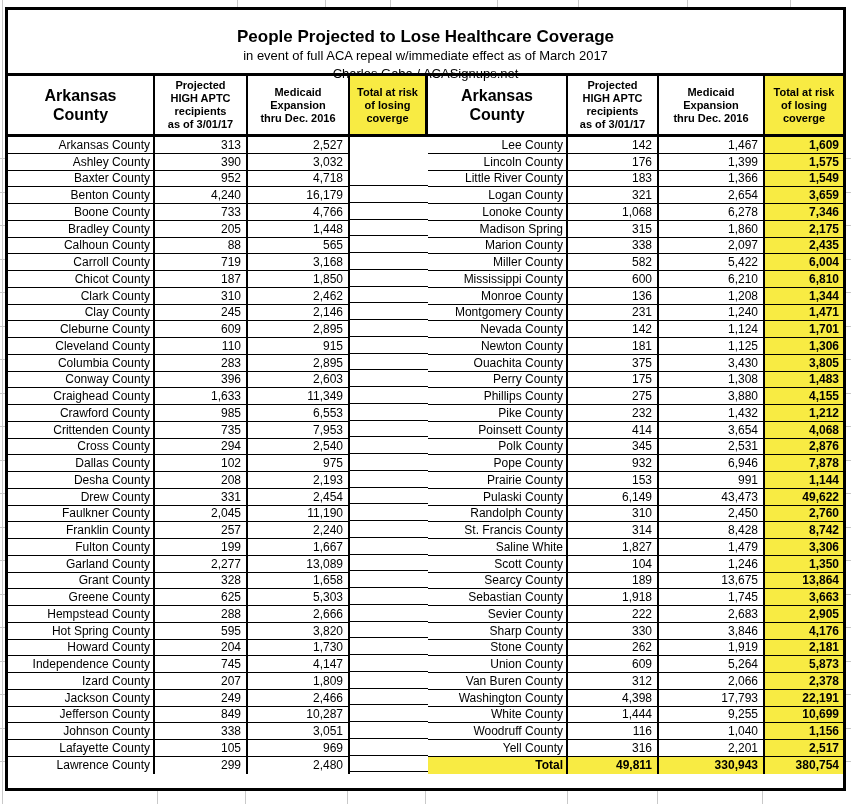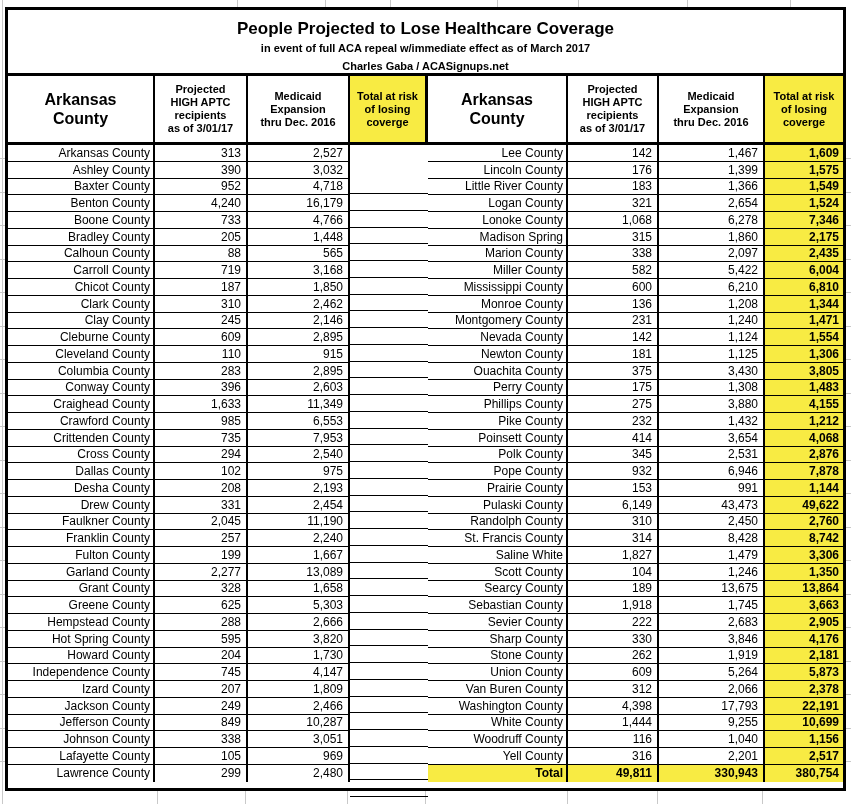--- a/index.html
+++ b/index.html
@@ -9,29 +9,29 @@
 
   
   .gl { position:absolute; background:#c9c9c9; }
 
   #table-wrap {
     position:absolute; left:5px; top:7px; width:841px; height:784px;
     border:3px solid #000; background:#fff;
   }
 
   
-  .title-box { height:66px; border-bottom:3px solid #000; text-align:center; padding-top:8px; }
+  .title-box { height:66px; border-bottom:3px solid #000; text-align:center; padding-top:16px; }
   .title-main { font-size:17px; font-weight:bold; line-height:21px; }
-  .title-sub  { font-size:11px; font-weight:bold; line-height:18px; }
+  .title-sub  { font-size:13px; font-weight:normal; line-height:18px; }
 
   
   .grid8 { display:grid; grid-template-columns:147px 93px 102px 78px 140px 91px 106px 78px; }
 
   
-  .header-row { height:69px; border-bottom:3px solid #000; }
+  .header-row { height:61px; border-bottom:3px solid #000; }
   .hcell {
     display:flex; align-items:center; justify-content:center; text-align:center;
     font-weight:bold; white-space:pre-line; font-size:11px; line-height:13px;
     border-right:2px solid #000; padding:1px 1px;
   }
   .hcell.county-h { font-size:16px; line-height:19px; }
   .hcell.mid-sep { border-right:3px solid #000; }
   .hcell.last { border-right:none; }
   .hl-bg { background:var(--hl); }
 
@@ -170,21 +170,21 @@
         <div class="cell c6 num">183</div>
         <div class="cell c7 num">1,366</div>
         <div class="cell c8 num hl">1,549</div>
         <div class="cell c1 county">Benton County</div>
         <div class="cell c2 num">4,240</div>
         <div class="cell c3 num">16,179</div>
         <div class="cell c4 num hl">20,419</div>
         <div class="cell c5 county">Logan County</div>
         <div class="cell c6 num">321</div>
         <div class="cell c7 num">2,654</div>
-        <div class="cell c8 num hl">1,524</div>
+        <div class="cell c8 num hl">3,659</div>
         <div class="cell c1 county">Boone County</div>
         <div class="cell c2 num">733</div>
         <div class="cell c3 num">4,766</div>
         <div class="cell c4 num hl">5,499</div>
         <div class="cell c5 county">Lonoke County</div>
         <div class="cell c6 num">1,068</div>
         <div class="cell c7 num">6,278</div>
         <div class="cell c8 num hl">7,346</div>
         <div class="cell c1 county">Bradley County</div>
         <div class="cell c2 num">205</div>
@@ -234,21 +234,21 @@
         <div class="cell c6 num">231</div>
         <div class="cell c7 num">1,240</div>
         <div class="cell c8 num hl">1,471</div>
         <div class="cell c1 county">Cleburne County</div>
         <div class="cell c2 num">609</div>
         <div class="cell c3 num">2,895</div>
         <div class="cell c4 num hl">3,504</div>
         <div class="cell c5 county">Nevada County</div>
         <div class="cell c6 num">142</div>
         <div class="cell c7 num">1,124</div>
-        <div class="cell c8 num hl">1,554</div>
+        <div class="cell c8 num hl">1,701</div>
         <div class="cell c1 county">Cleveland County</div>
         <div class="cell c2 num">110</div>
         <div class="cell c3 num">915</div>
         <div class="cell c4 num hl">1,025</div>
         <div class="cell c5 county">Newton County</div>
         <div class="cell c6 num">181</div>
         <div class="cell c7 num">1,125</div>
         <div class="cell c8 num hl">1,306</div>
         <div class="cell c1 county">Columbia County</div>
         <div class="cell c2 num">283</div>

